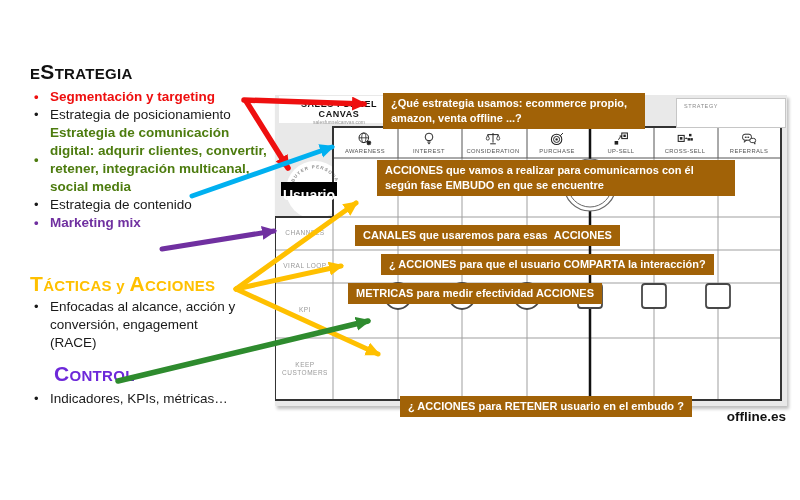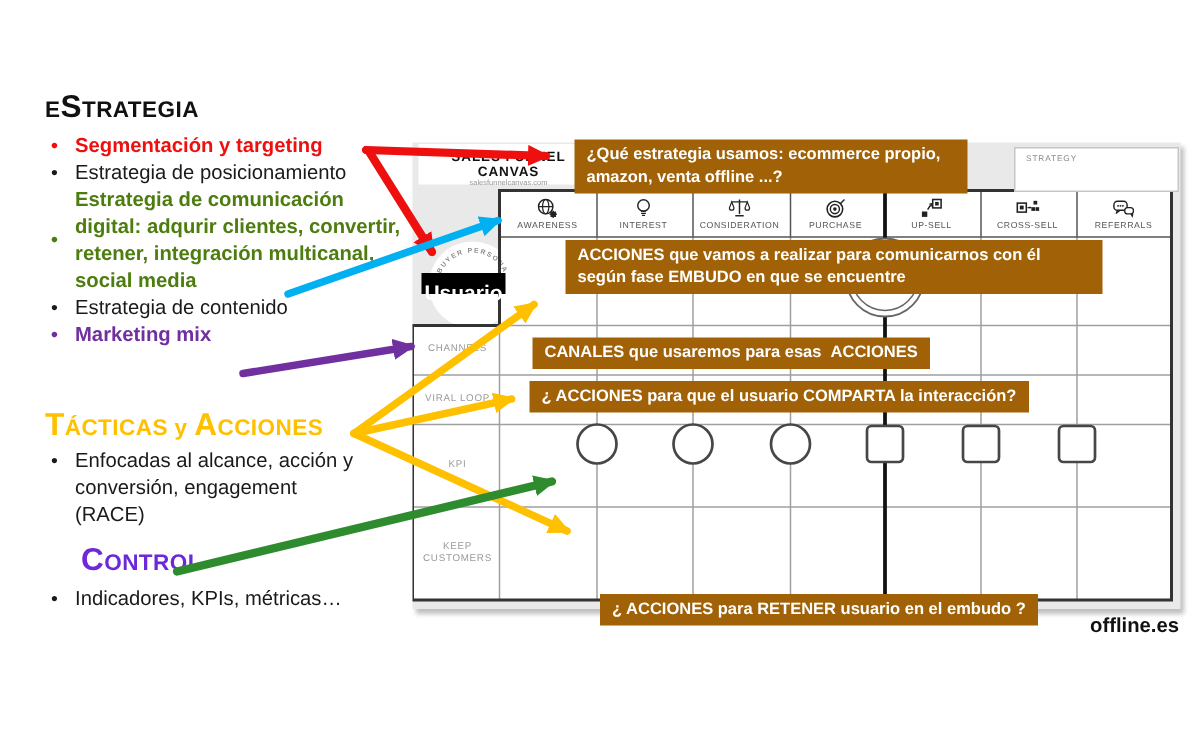--- a/index.html
+++ b/index.html
@@ -56,21 +56,21 @@
   #usuario { left:281px; top:182px; width:56px; height:14px; background:#000000; color:#fff;
              font-weight:bold; font-size:14px; text-align:center; line-height:26px; }
 
   
   .callout { background:#a16207; color:#fff; font-weight:bold; font-size:11px; line-height:15px;
              padding:3px 8px; }
   .nowrap { white-space:nowrap; }
   #c0 { left:383px; top:93px;  width:262px; }
   #c1 { left:377px; top:160px; width:358px; }
   #c2 { left:355px; top:225px; }
-  #c3 { left:353px; top:254px; }
+  #c3 { left:381px; top:254px; }
   #c4 { left:348px; top:283px; }
   #c5 { left:400px; top:352px;margin-top:44px; }
 
   #footer-brand { left:600px; top:409px; width:186px; text-align:right;
                   font-size:13.5px; font-weight:bold; color:#111; }
 
   #arrows { left:0; top:0; width:800px; height:500px; pointer-events:none; }
 </style>
 </head>
 <body>
@@ -268,20 +268,21 @@
   <div class="abs rowlab" id="rowlab-1">VIRAL LOOP</div>
   <div class="abs rowlab" id="rowlab-2">KPI</div>
   <div class="abs rowlab" id="rowlab-3">KEEP CUSTOMERS</div>
 
   <div class="abs" id="usuario">Usuario</div>
 
   <div class="abs callout" id="c0">¿Qué estrategia usamos: ecommerce propio, amazon, venta offline ...?</div>
   <div class="abs callout" id="c1">ACCIONES que vamos a realizar para comunicarnos con él según fase EMBUDO en que se encuentre</div>
   <div class="abs callout nowrap" id="c2">CANALES que usaremos para esas &nbsp;ACCIONES</div>
   <div class="abs callout nowrap" id="c3">¿ ACCIONES para que el usuario COMPARTA la interacción?</div>
+  <div class="abs callout nowrap" id="c4">METRICAS para medir efectividad ACCIONES</div>
   <div class="abs callout nowrap" id="c5">¿ ACCIONES para RETENER usuario en el embudo ?</div>
 
   <div class="abs" id="footer-brand">offline.es</div>
 
   <svg class="abs" id="arrows" viewBox="0 0 800 500">
     <defs>
       <marker id="ah-red" markerUnits="userSpaceOnUse" markerWidth="22" markerHeight="18" refX="12" refY="7" orient="auto">
           <path d="M0,0 L15,7 L0,14 Z" fill="#ee0f0f"></path>
         </marker>
       <marker id="ah-cyan" markerUnits="userSpaceOnUse" markerWidth="22" markerHeight="18" refX="12" refY="7" orient="auto">

